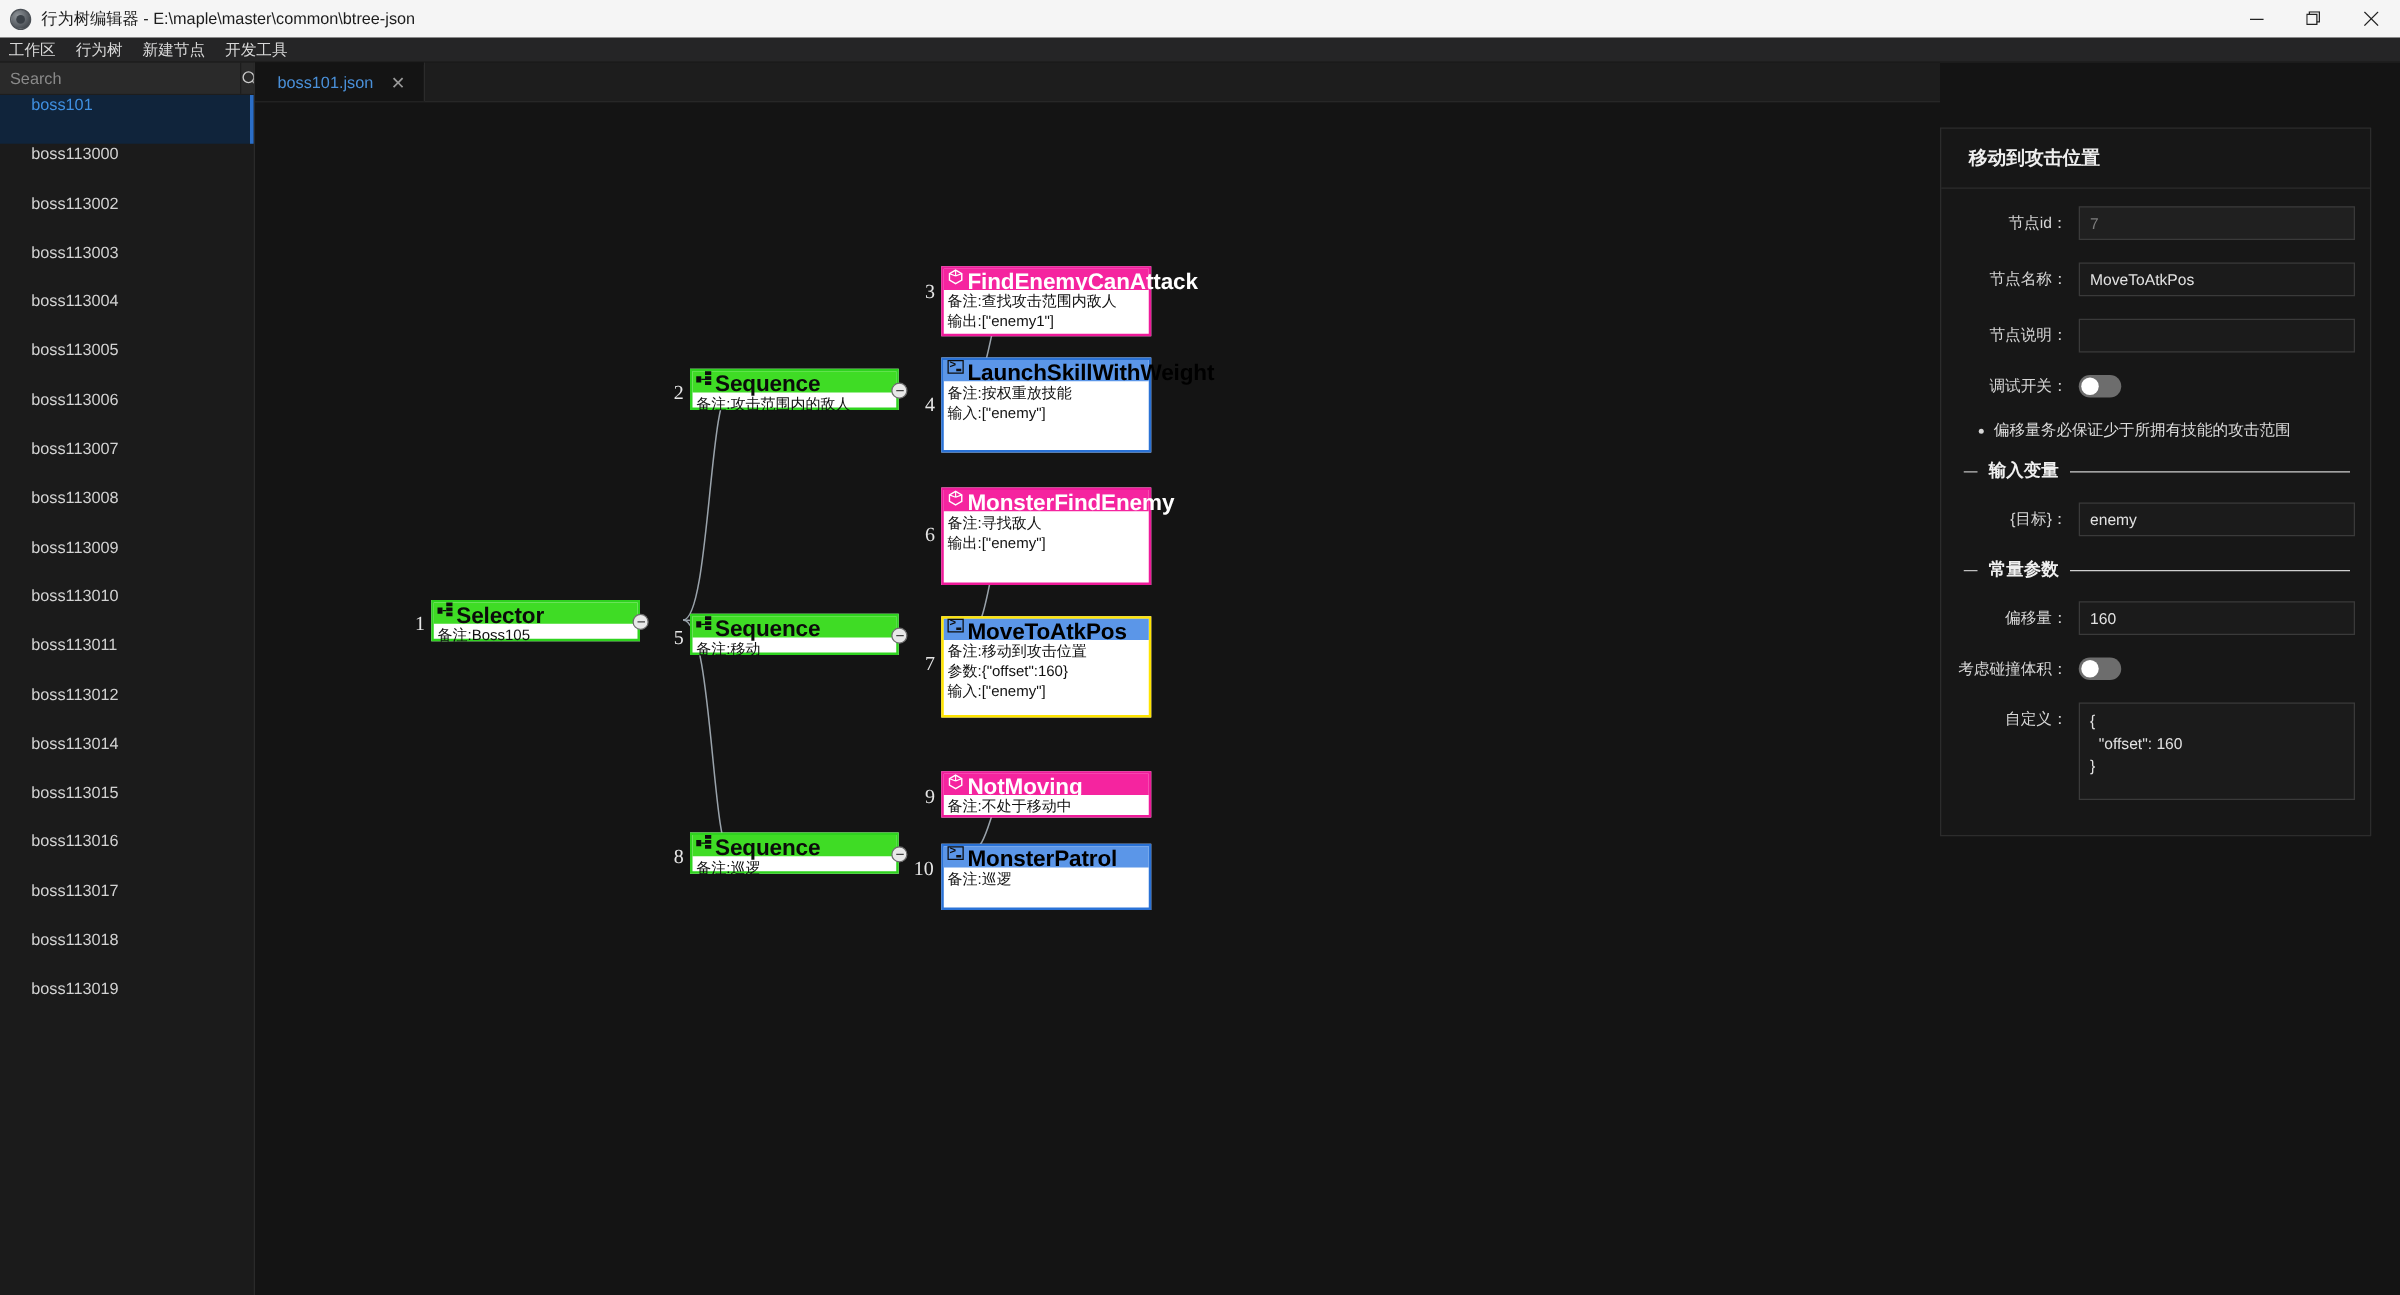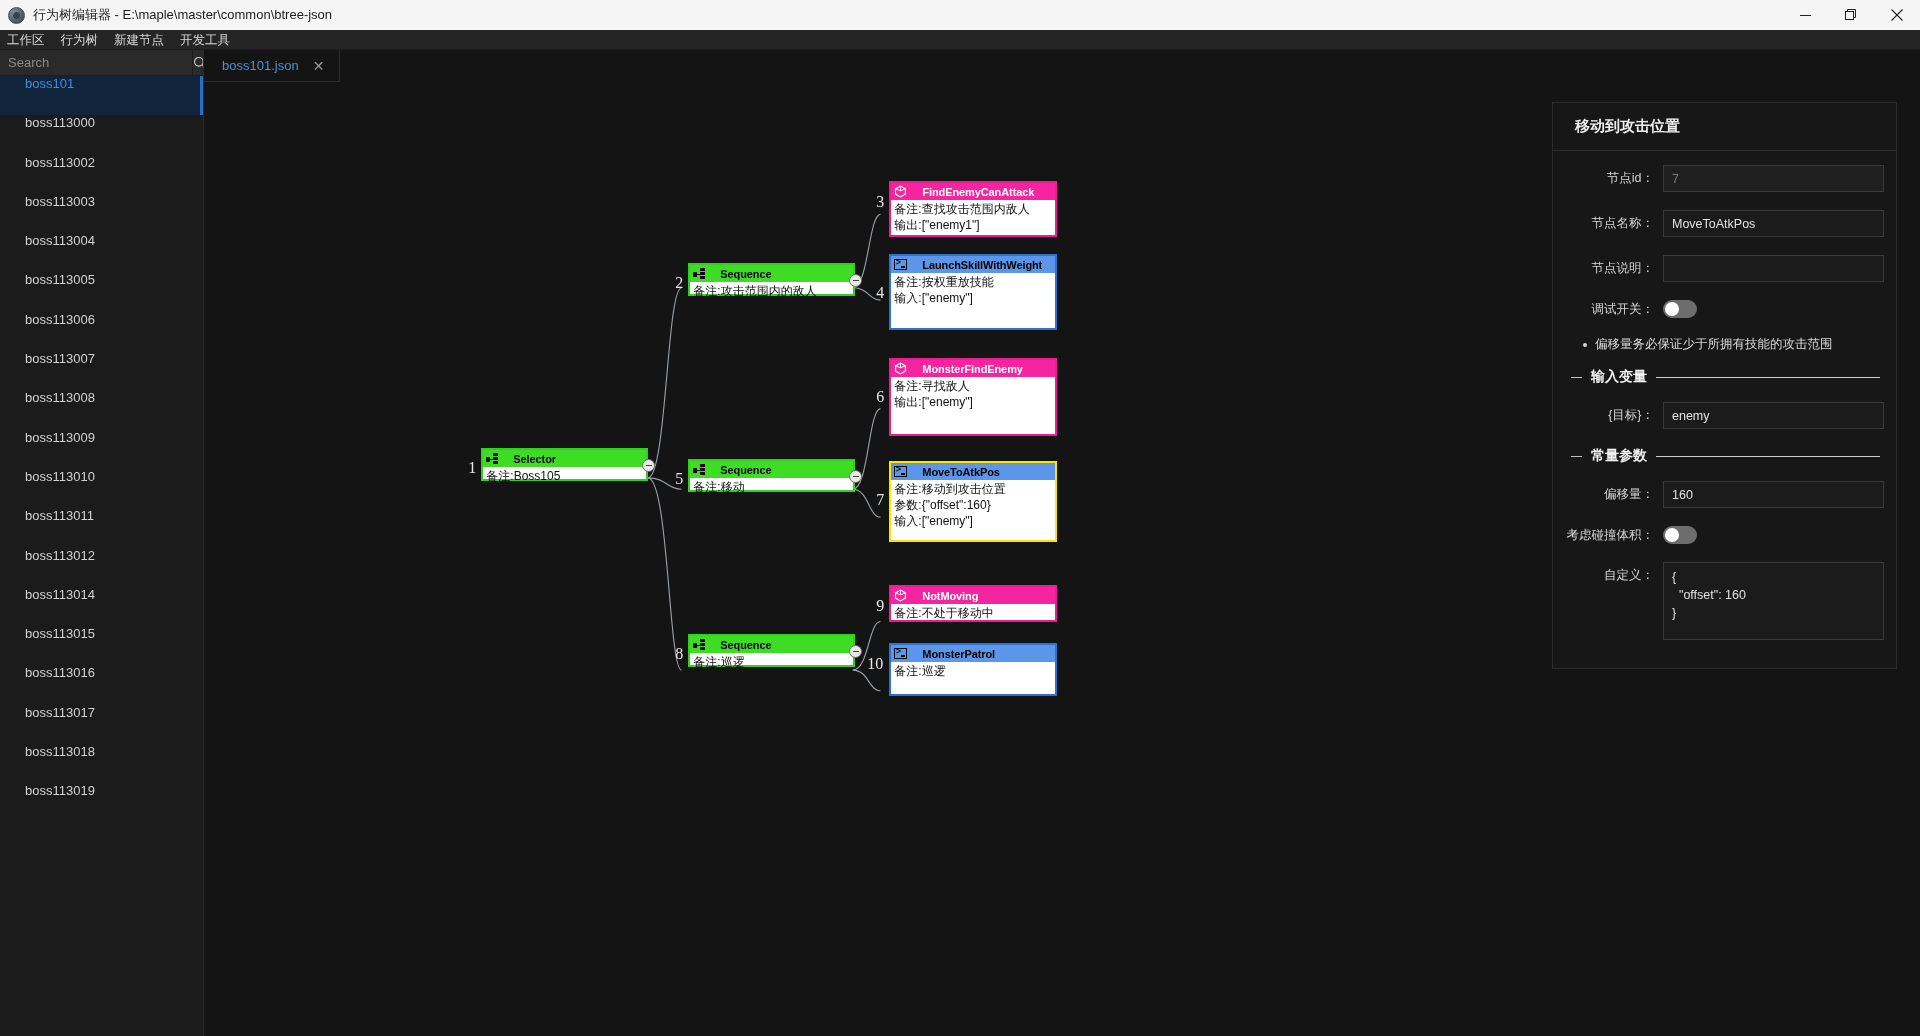--- a/index.html
+++ b/index.html
@@ -59,40 +59,40 @@
     height: 39.3px; display: flex; align-items: flex-start; padding-left: 25px;
     font-size: 13px; color: #d2d2d2; white-space: nowrap;
   }
   .tree-item.selected { background: #10243b; color: #3f8fe0; position: relative; }
   .tree-item.selected::after {
     content: ""; position: absolute; right: 0; top: 0; width: 3px; height: 100%;
     background: #2b6ec7;
   }
 
   
-  .center { flex: 1; display: flex; flex-direction: row; min-width: 0; background: #141414; }
+  .center { flex: 1; display: flex; flex-direction: column; min-width: 0; background: #141414; }
   .tabbar { height: 32px; background: #1d1d1d; display: flex; border-bottom: 1px solid #2b2b2b; }
   .tab {
     display: flex; align-items: center; gap: 14px; padding: 0 15px 0 18px;
     background: #141414; border-right: 1px solid #2b2b2b;
     font-size: 13px; color: #4a90d9; position: relative;
   }
   .tab::before{
     content:""; position:absolute; left:0; top:0; width:100%; height:2px; background:#141414;
   }
   .tab-close { color: #9a9a9a; font-size: 14px; line-height: 1; }
 
   
   .canvas { position: relative; flex: 1; background: #141414; overflow: hidden; }
   .edges { position: absolute; inset: 0; width: 100%; height: 100%; }
 
   .node { position: absolute; background: #ffffff; }
   .node-hdr {
-    display: flex; align-items: center; gap: 15px; height: 17px; padding-left: 3px;
-    font-size: 11px; font-weight: bold; color: #0b0b0b; white-space: nowrap;
+    display: flex; align-items: flex-start; gap: 3px; height: 17px; padding-left: 3px;
+    font-size: 18px; font-weight: bold; color: #0b0b0b; white-space: nowrap;
     letter-spacing: -0.1px;
   }
   .node-body { padding: 1px 3px 2px 3px; }
   .node-line {
     font-size: 12px; color: #111; line-height: 16px; white-space: nowrap;
     font-family: "Liberation Sans", sans-serif;
   }
   
   .n-composite { border: 2px solid #2fd31f; }
   .n-composite .node-hdr { background: #3fdc25; }

